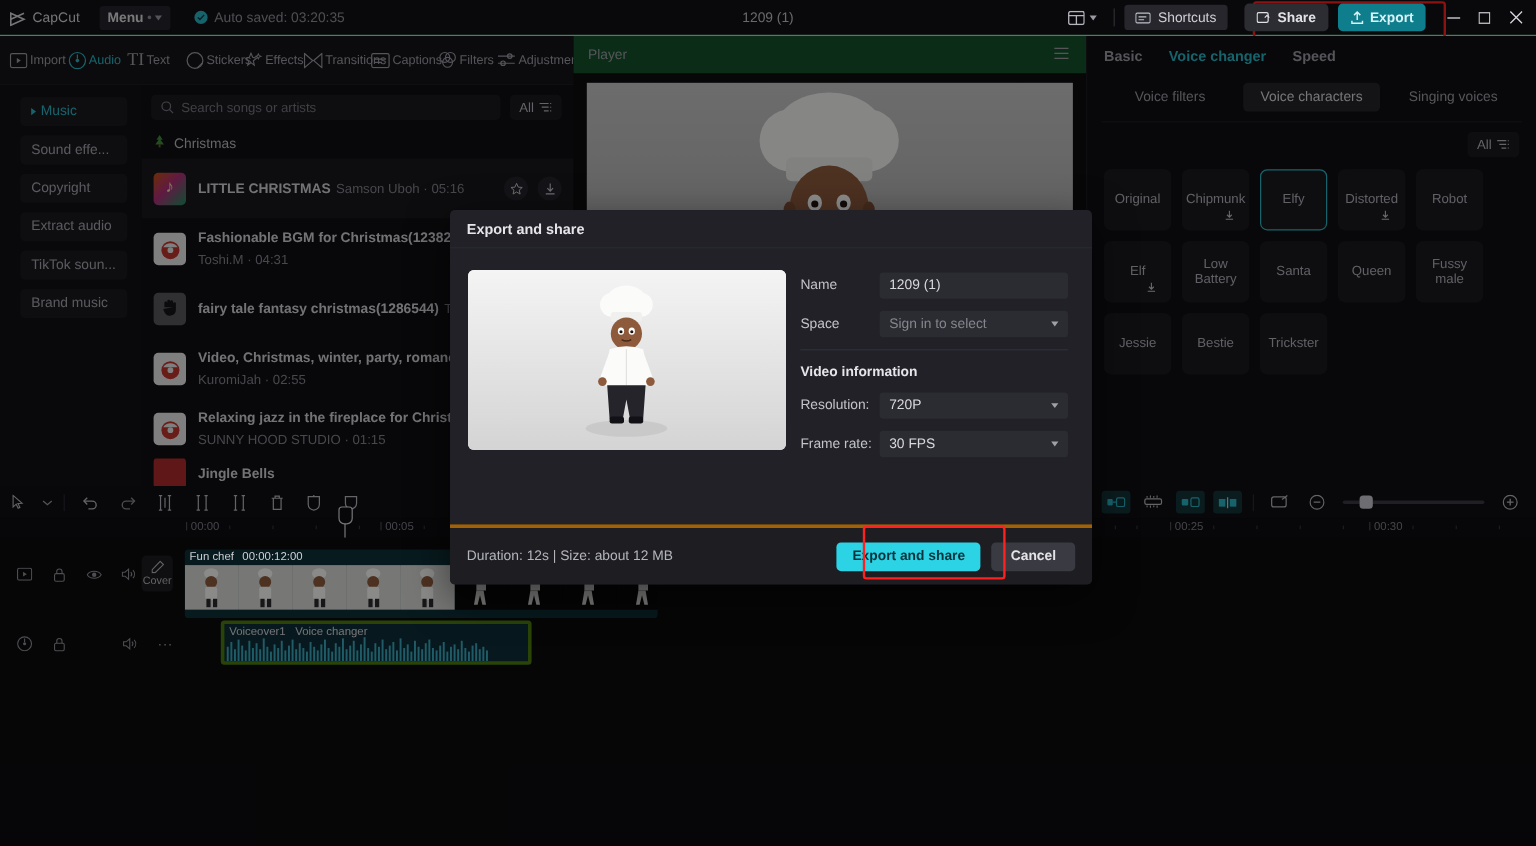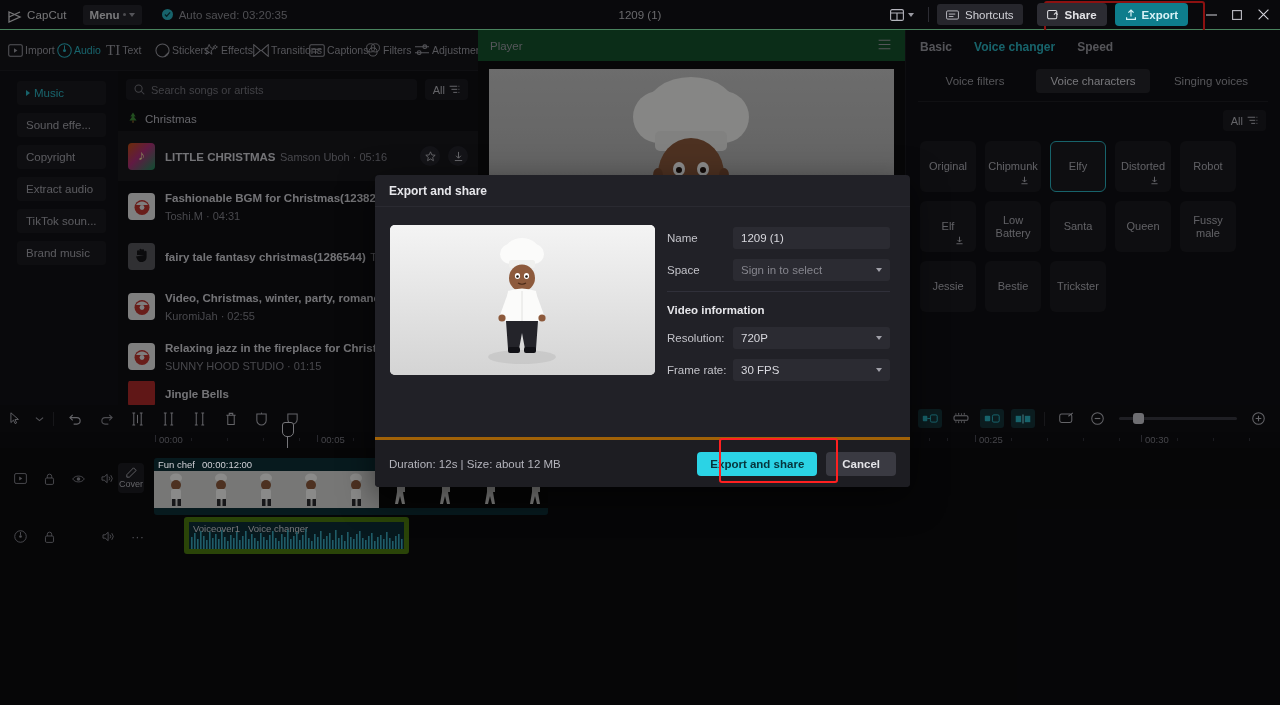--- a/index.html
+++ b/index.html
@@ -164,22 +164,22 @@
   .coverbtn { position:absolute; left:118px; width:26px; height:30px; border-radius:4px;
               background:#1d1d22; display:flex; flex-direction:column; align-items:center;
               justify-content:center; gap:1px; font-size:9px; color:#b4b4bc; }
   .vclip { position:absolute; left:154px; top:2px; width:394px; height:57px;
            background:#0d3038; border-radius:3px; overflow:hidden; }
   .vclip-label { position:absolute; top:0; left:0; height:13px; display:flex;
                  align-items:center; gap:7px; padding-left:4px; font-size:9.5px;
                  color:#cfcfd5; z-index:2; white-space:nowrap; }
   .thumbs { position:absolute; top:13px; left:0; right:0; height:37px; display:flex; }
   .thumb { width:45px; height:37px; flex:none; position:relative; overflow:hidden; }
-  .aclip { position:absolute; left:184px; top:69px; width:225px; height:37px;
-           background:#0e2f38; border:5px solid #4d7c0f; border-radius:3px; overflow:hidden; }
+  .aclip { position:absolute; left:184px; top:69px; width:259px; height:37px;
+           background:#0e2f38; border:3px solid #4d7c0f; border-radius:3px; overflow:hidden; }
   .aclip-label { height:12px; display:flex; align-items:center; gap:8px; padding-left:4px;
                  font-size:9.5px; color:#d5d5db; white-space:nowrap; }
   .wave { position:absolute; left:0; right:0; bottom:0; height:24px; }
 
   
   .overlay { position:absolute; inset:0; background:rgba(0,0,0,.45); }
   .modal { position:absolute; left:375px; top:175px; width:535px; height:312px;
            background:#212127; border-radius:4px; box-shadow:0 10px 34px rgba(0,0,0,.55);
            overflow:hidden; }
   .modal-head { height:32px; display:flex; align-items:center; padding-left:14px;

